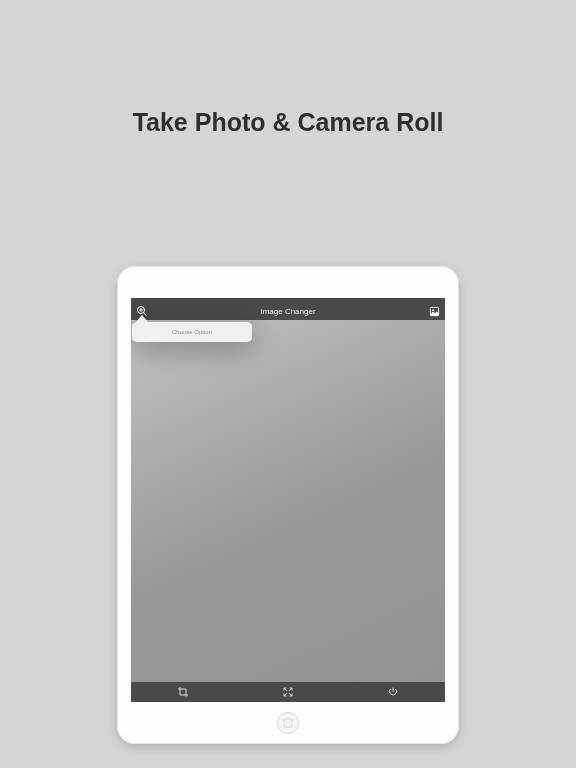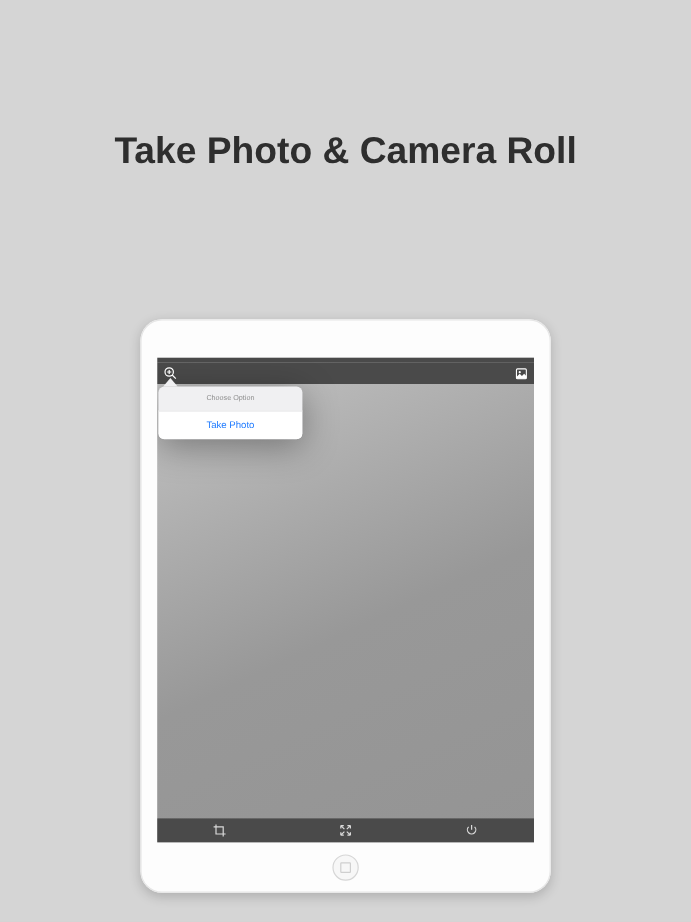--- a/index.html
+++ b/index.html
@@ -10,21 +10,21 @@
     font-family: -apple-system, Helvetica, Arial, sans-serif;
     position: relative;
     overflow: hidden;
   }
   .headline {
     position: absolute;
     top: 108px;
     left: 0;
     right: 0;
     text-align: center;
-    font-size: 31px;
+    font-size: 25px;
     font-weight: 700;
     color: #2e2e2e;
   }
   
   .device {
     position: absolute;
     left: 117px;
     top: 266px;
     width: 342px;
     height: 478px;
@@ -162,34 +162,34 @@
 
     <div class="header">
       <div class="btn">
         <svg width="12" height="12" viewBox="0 0 24 24">
           <circle cx="10" cy="10" r="7" stroke="#fff" stroke-width="2" fill="none"></circle>
           <line x1="15" y1="15" x2="21" y2="21" stroke="#fff" stroke-width="2"></line>
           <line x1="10" y1="6.5" x2="10" y2="13.5" stroke="#fff" stroke-width="2"></line>
           <line x1="6.5" y1="10" x2="13.5" y2="10" stroke="#fff" stroke-width="2"></line>
         </svg>
       </div>
+      <div class="header-title">Image Changer</div>
       <div class="btn">
         <svg width="11" height="11" viewBox="0 0 24 24">
           <rect x="3" y="3" width="18" height="18" rx="2" stroke="#fff" stroke-width="2" fill="none"></rect>
           <circle cx="9" cy="9" r="2" fill="#fff"></circle>
           <path d="M3 18 L9 12 L13 16 L17 12 L21 16 V21 H3 Z" fill="#fff"></path>
         </svg>
       </div>
     </div>
 
     <div class="popover">
       <div class="pop-arrow"></div>
       <div class="pop-body">
         <div class="pop-label">Choose Option</div>
-        <div class="pop-item">Take Photo</div>
       </div>
     </div>
 
     <div class="footer">
       <div class="btn">
         <svg width="12" height="12" viewBox="0 0 24 24">
           <path d="M6 2 V18 H22" stroke="#d9d9d9" stroke-width="2" fill="none"></path>
           <path d="M2 6 H18 V22" stroke="#d9d9d9" stroke-width="2" fill="none"></path>
         </svg>
       </div>

